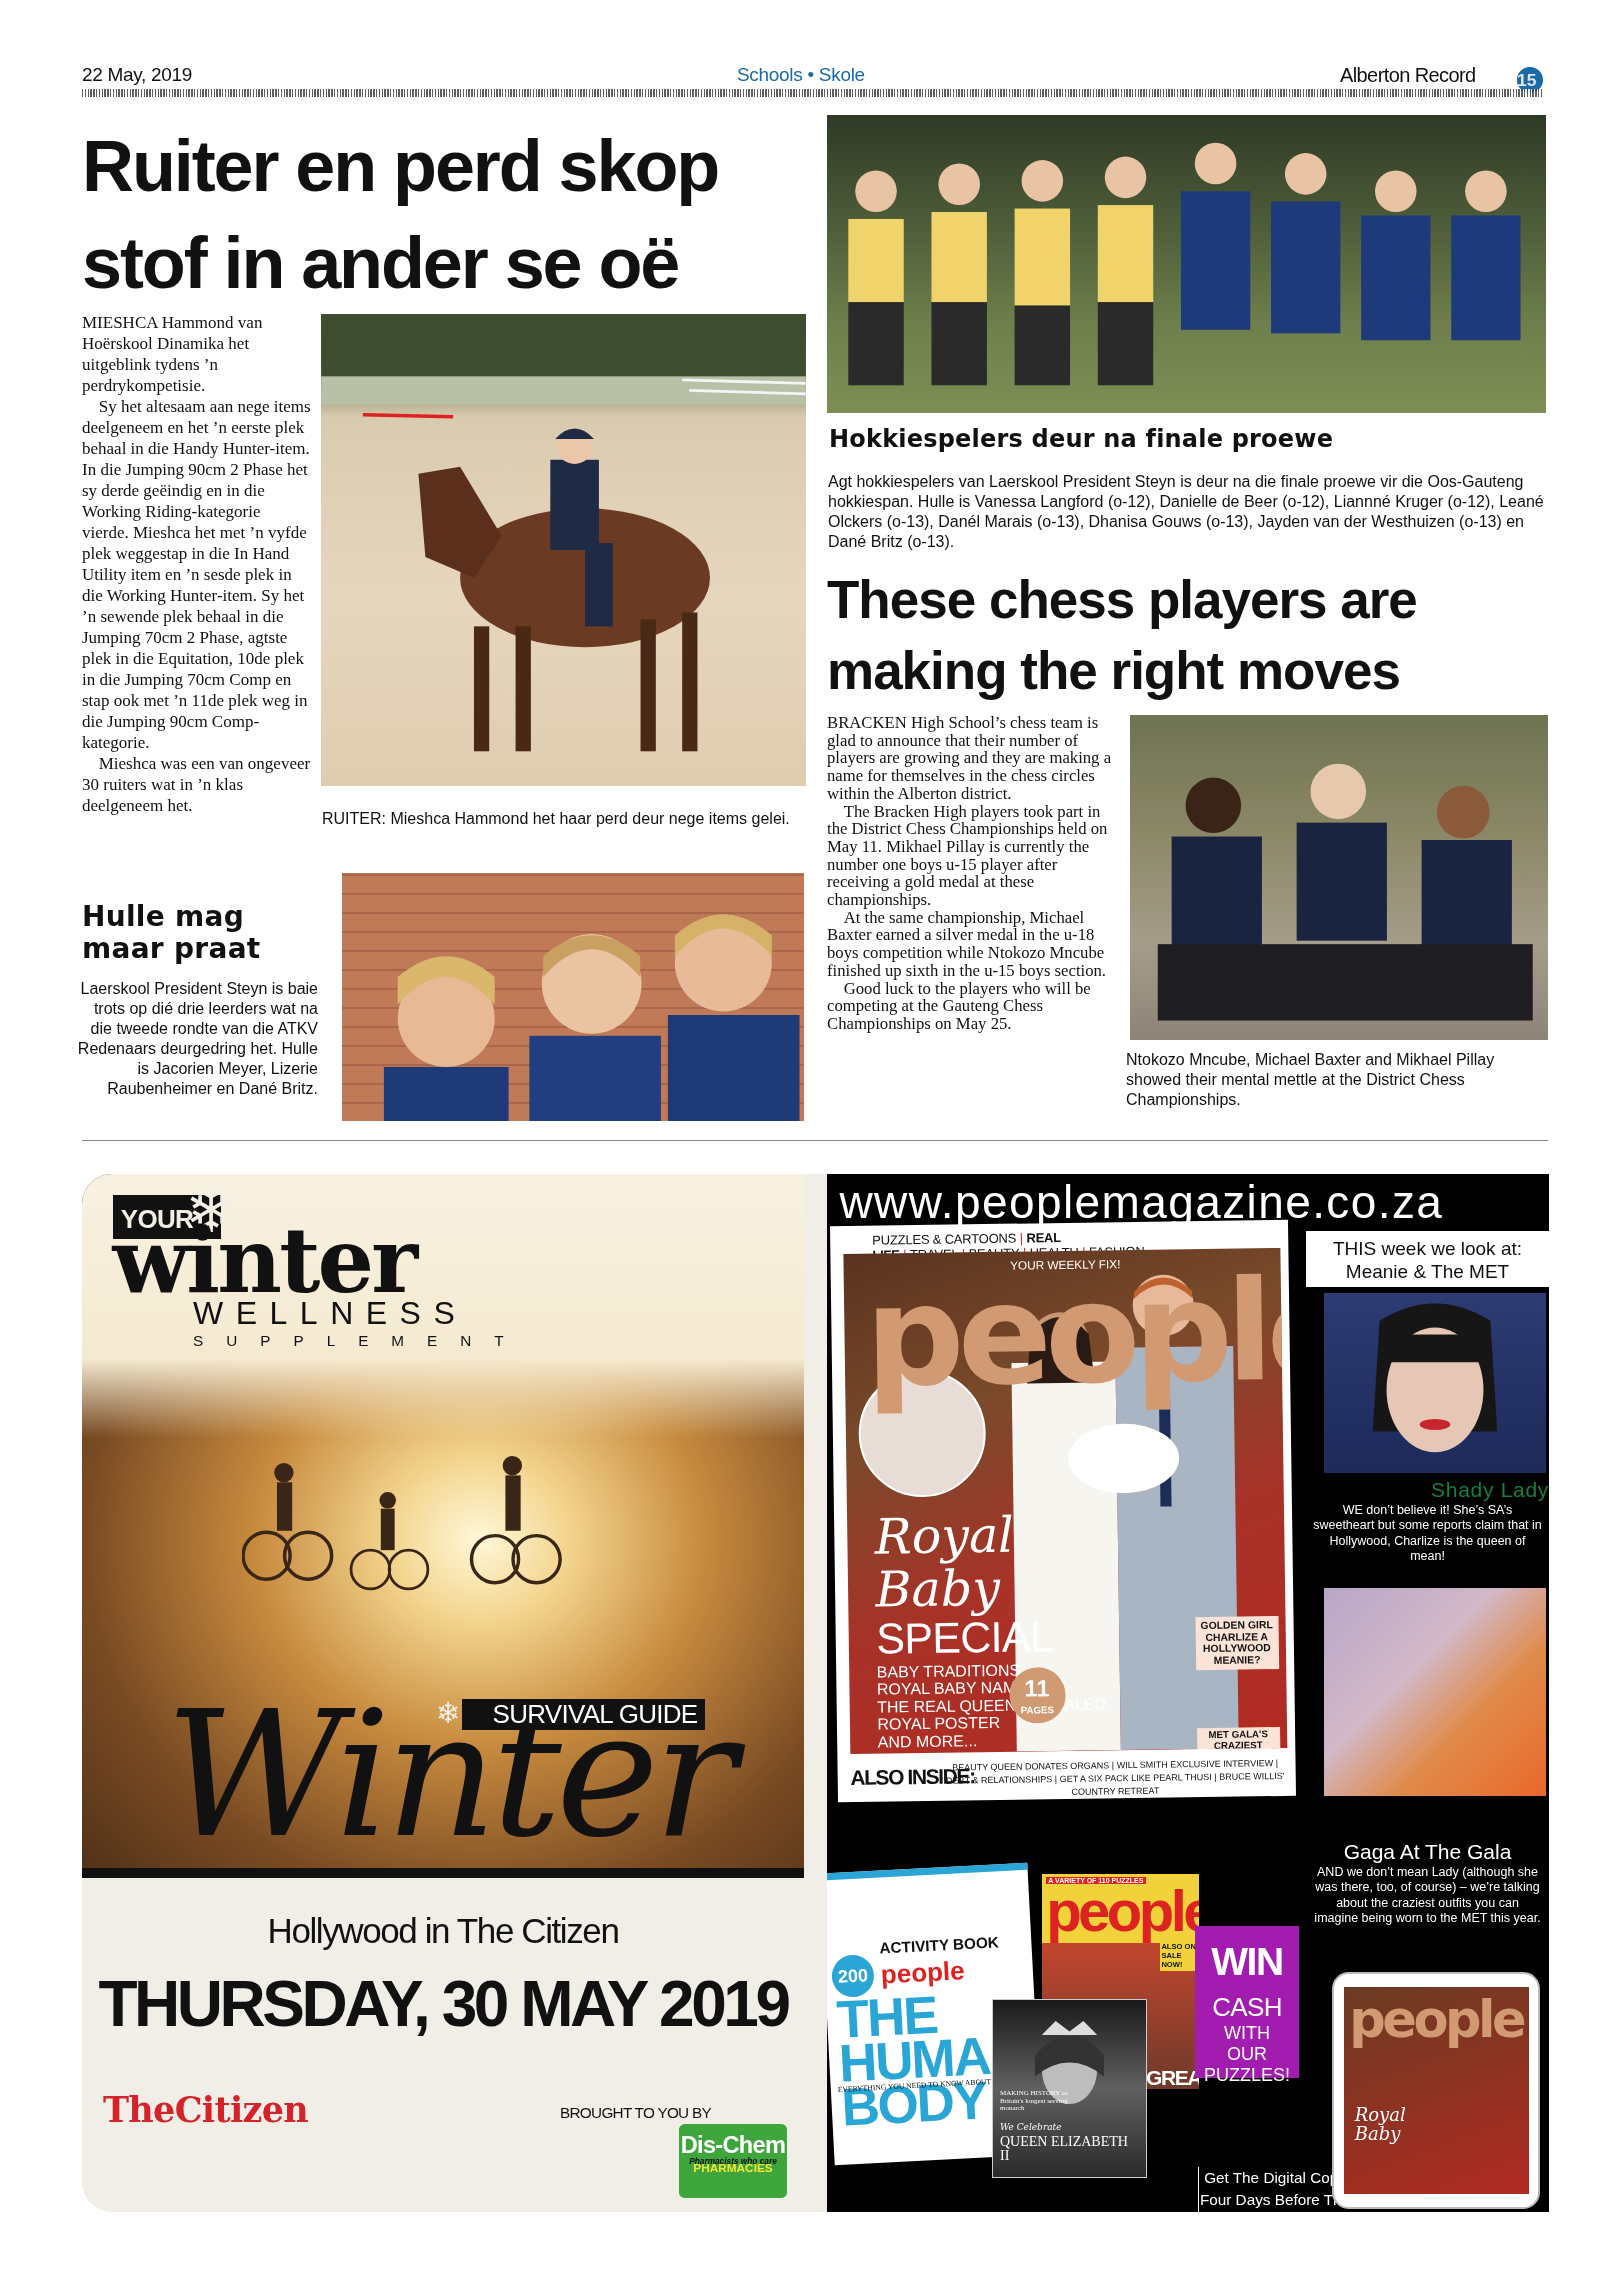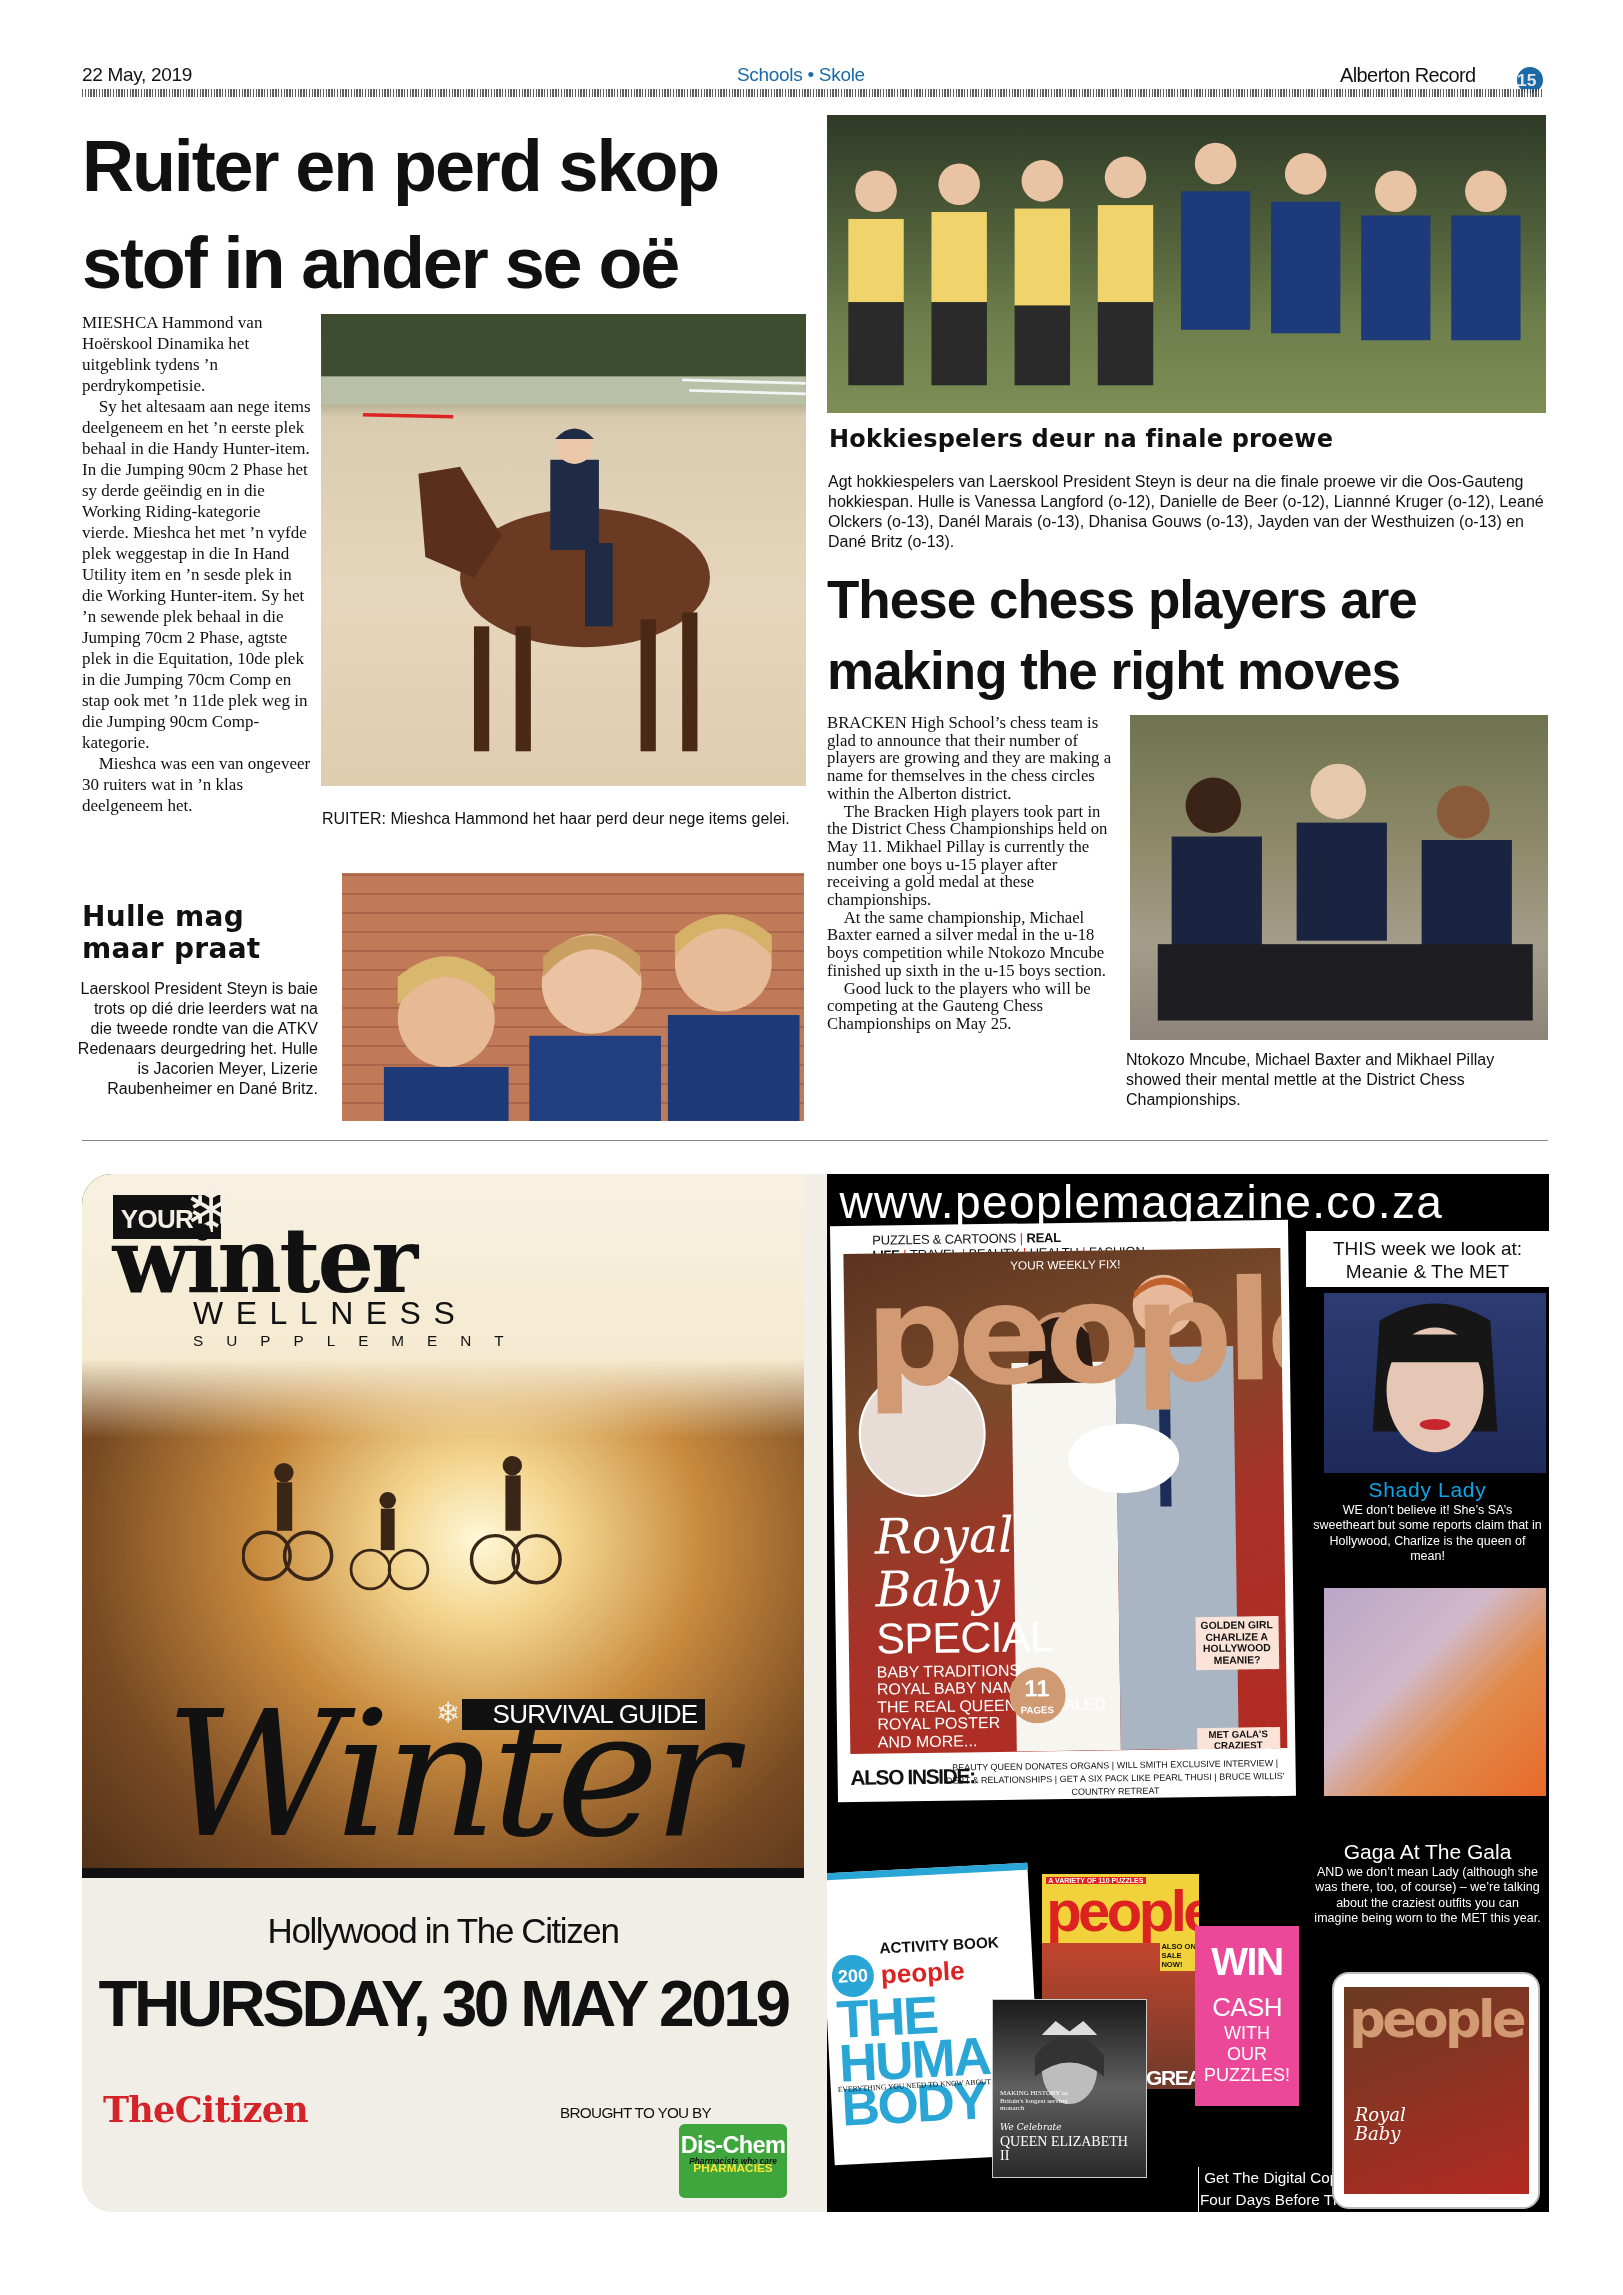--- a/index.html
+++ b/index.html
@@ -86,21 +86,21 @@
   #ad2-list { left: 28px; top: 410px; font-size: 16px; color: #fff; line-height: 17.4px; }
   #ad2-pages { left: 118px; top: 451px; width: 56px; height: 56px; border-radius: 50%; background: #d09a72; color: #fff; text-align: center; font-weight: 900; font-size: 23.6px; line-height: 43px; }
   #ad2-pages small { display: block; font-size: 9.7px; line-height: 0; }
   #ad2-side1 { left: 347px; top: 368px; width: 83px; font-size: 10.4px; font-weight: bold; text-align: center; background: #fbe3d8; line-height: 11.8px; padding: 2.8px 1.4px; }
   #ad2-side2 { left: 347px; top: 479px; width: 83px; font-size: 9.7px; font-weight: bold; text-align: center; background: #fbe3d8; line-height: 10.4px; padding: 2.1px 1.4px; }
   #ad2-also { left: 7px; top: 534px; width: 444px; height: 35px; background: #fff; }
   #ad2-also-label { left: 5.6px; top: 5.6px; font-size: 21px; font-weight: 900; letter-spacing: -1.4px; }
   #ad2-also-text { left: 97px; top: 2.8px; width: 347px; font-size: 9px; line-height: 13px; text-align: center; }
 
   #ad2-charlize { left: 497px; top: 119px; width: 222px; height: 180px; background: linear-gradient(180deg, #2c3b72 0%, #1d2a5a 100%); overflow: hidden; }
-  #ad2-shady-t { left: 479px; top: 304px; width: 243px; text-align: center; font-size: 21px; color: #0ea5e9; letter-spacing: 0.7px; }
+  #ad2-shady-t { left: 479px; top: 304px; width: 243px; text-align: right; font-size: 21px; color: #15803d; letter-spacing: 0.7px; }
   #ad2-shady-b { left: 486px; top: 329px; width: 229px; text-align: center; font-size: 12.5px; color: #fff; line-height: 15.3px; }
   #ad2-gaga-img { left: 497px; top: 414px; width: 222px; height: 208px; background: linear-gradient(135deg, #b9a6c8 0%, #d2b8c8 40%, #e08a4a 65%, #e9692a 100%); }
   #ad2-gaga-t { left: 479px; top: 666px; width: 243px; text-align: center; font-size: 21px; color: #fff; }
   #ad2-gaga-b { left: 486px; top: 691px; width: 229px; text-align: center; font-size: 12.5px; color: #fff; line-height: 15.3px; }
 
   #ad2-mag1 { left: 0; top: 694px; width: 208px; height: 292px; background: #fff; transform: rotate(-3deg); border-top: 7px solid #29a6d6; }
   #ad2-mag1 .human { left: 9.7px; top: 118px; font-size: 53px; font-weight: 900; color: #29a6d6; line-height: 44px; letter-spacing: -2.1px; }
   #ad2-mag1 .act { left: 56px; top: 62px; font-size: 15.3px; font-weight: 900; }
   #ad2-mag1 .two { left: 7px; top: 76px; width: 42px; height: 42px; border-radius: 50%; background:#29a6d6; color:#fff; font-size: 18px; font-weight: 900; text-align:center; line-height: 42px; }
   #ad2-mag1 .ppl { left: 56px; top: 82px; font-size: 26px; font-weight: 900; color: #d22; }
@@ -108,21 +108,21 @@
   #ad2-mag2 { left: 215px; top: 700px; width: 157px; height: 215px; background: #f1d23a; overflow: hidden; }
   #ad2-mag2 .mast { left: 4.2px; top: 8.3px; font-size: 58px; font-weight: 900; color: #d22; letter-spacing: -3.5px; line-height: 1; }
   #ad2-mag2 .var { left: 4.2px; top: 2.8px; font-size: 7px; font-weight: bold; color: #fff; background: #d22; padding: 0 2.1px; }
   #ad2-mag2 .photo { left: 0; top: 69px; width: 157px; height: 146px; background: linear-gradient(180deg, #c2452e 0%, #6e3a2a 100%); }
   #ad2-mag2 .great { left: 104px; top: 192px; font-size: 21px; font-weight: 900; color: #fff; letter-spacing: -1.4px; }
   #ad2-mag2 .also { left: 118px; top: 67px; font-size: 7.6px; font-weight: bold; background: #f1d23a; padding: 1.4px; }
   #ad2-mag3 { left: 165px; top: 825px; width: 155px; height: 179px; background: linear-gradient(180deg, #1a1a1a 0%, #606060 50%, #2a2a2a 100%); border: 1.4px solid #ccc; }
   #ad2-mag3 .we { left: 7px; top: 122px; font-family: "DejaVu Serif", serif; font-style: italic; color: #fff; font-size: 9px; }
   #ad2-mag3 .q { left: 7px; top: 135px; font-family: "Liberation Serif", serif; color: #fff; font-size: 14px; line-height: 14px; }
   #ad2-mag3 .mh { left: 7px; top: 90px; font-family: "Liberation Serif", serif; color: #fff; font-size: 7px; line-height: 7.6px; }
-  #ad2-win { left: 368px; top: 752px; width: 104px; height: 180px; background: #ec4899; text-align: center; color: #fff; }
+  #ad2-win { left: 368px; top: 752px; width: 104px; height: 152px; background: #a21caf; text-align: center; color: #fff; }
   #ad2-win .w { display:block; font-size: 39px; font-weight: 900; margin-top: 14px; letter-spacing: -1.4px; }
   #ad2-win .c { display:block; font-size: 26px; margin-top: 8.3px; letter-spacing: -0.7px; }
   #ad2-win .o { display:block; font-size: 18px; line-height: 21px; }
   #ad2-digital { left: 371px; top: 993px; width: 153px; text-align: center; font-size: 15.3px; color: #fff; line-height: 21.5px; border-left: 1.4px solid #fff; }
   #ad2-tablet { left: 505px; top: 798px; width: 208px; height: 237px; background: #fff; border-radius: 16.7px; border: 2.1px solid #bbb; }
   #ad2-tablet-screen { left: 9.7px; top: 12.5px; width: 185px; height: 207px; background: linear-gradient(160deg, #6a3b22 0%, #b22a22 100%); }
   #ad2-tablet-mast { left: 5.6px; top: 7px; font-size: 51px; font-weight: 900; color: #d29a72; letter-spacing: -3.5px; line-height: 1; font-family: "DejaVu Sans", sans-serif; }
   #ad2-tablet-royal { left: 11px; top: 118px; font-family: "DejaVu Serif", serif; font-style: italic; color: #fff; font-size: 18px; line-height: 19.4px; }
   .glyph { font-family: "DejaVu Sans", sans-serif; }
 </style>

